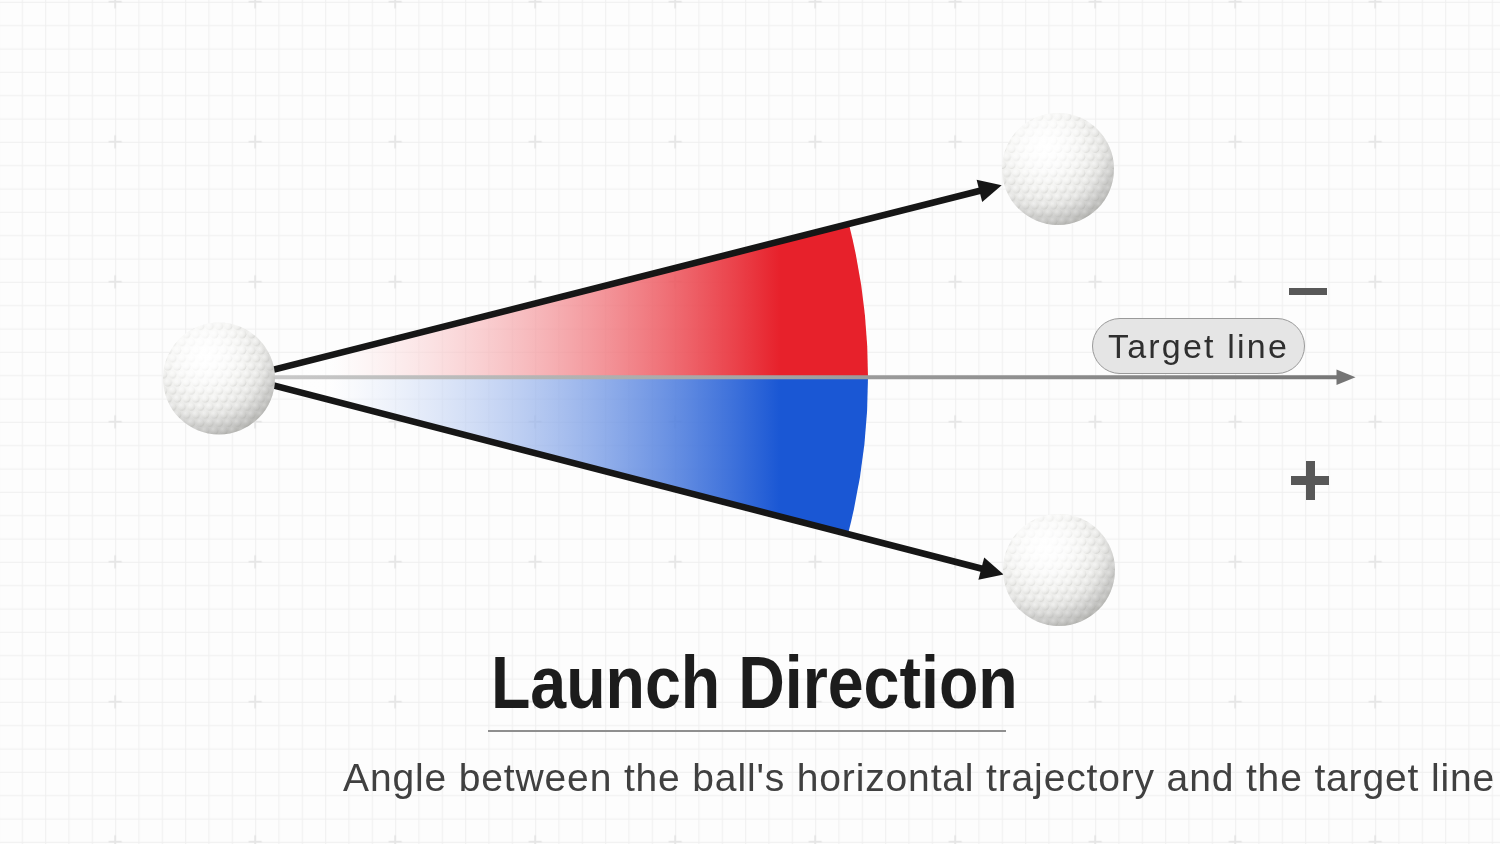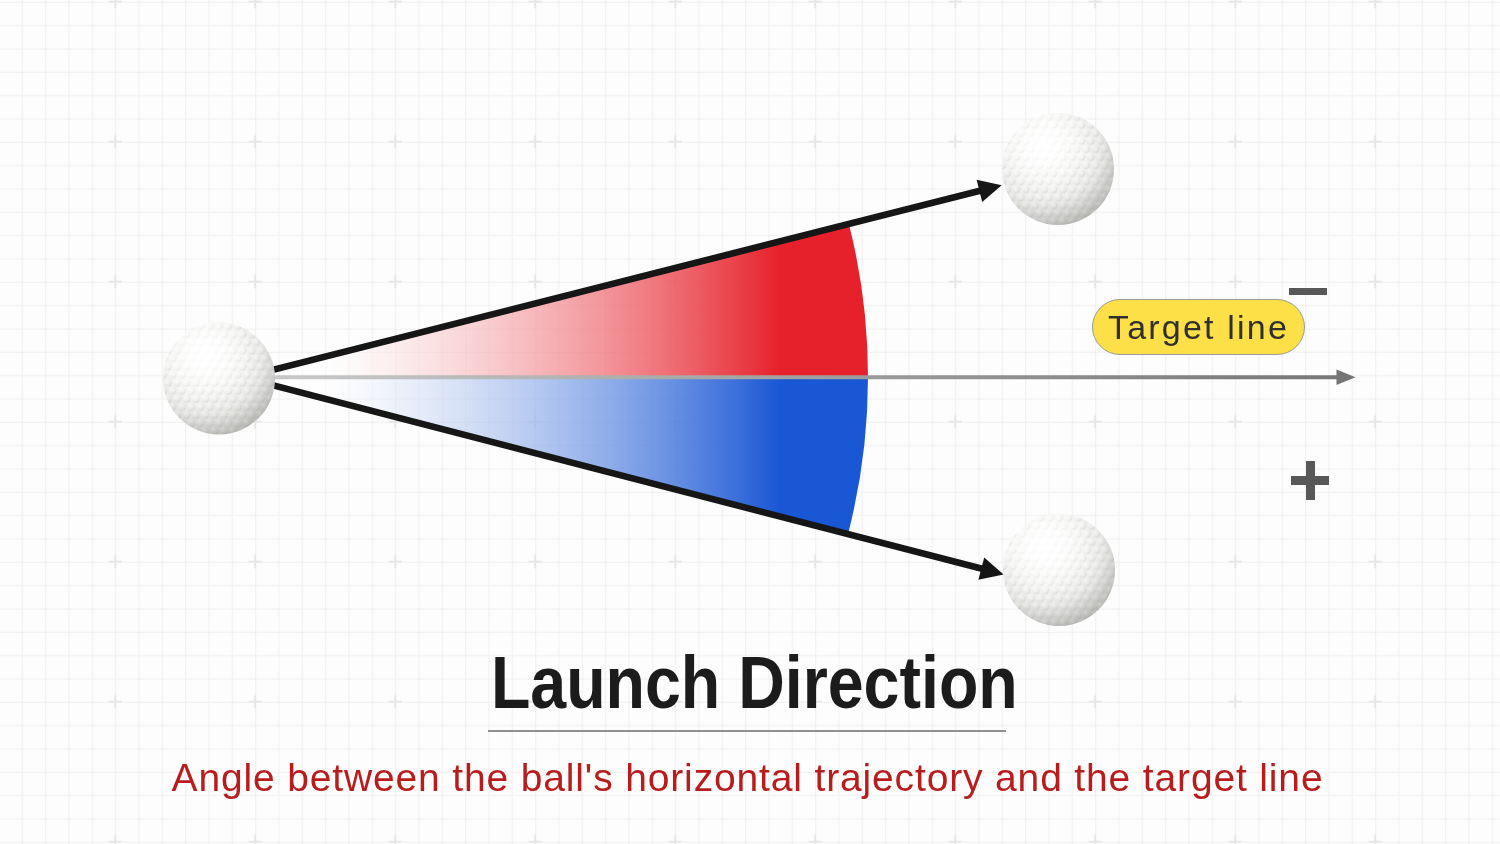--- a/index.html
+++ b/index.html
@@ -1,37 +1,37 @@
 <!DOCTYPE html>
 <html><head>
 <meta charset="utf-8">
 <style>
   html,body{margin:0;padding:0;}
   body{width:1500px;height:844px;overflow:hidden;background:#fdfdfd;
        font-family:"Liberation Sans",sans-serif;}
   .stage{position:relative;width:1500px;height:844px;}
   .stage svg.diagram{position:absolute;left:0;top:0;}
 
-  .pill{position:absolute;left:1092px;top:299px;width:213px;height:56px;
+  .pill{position:absolute;left:1092px;top:318px;width:213px;height:56px;
         box-sizing:border-box;border:1.5px solid #9a9a9a;border-radius:28px;
-        background:#fde047;display:flex;align-items:center;justify-content:center;}
+        background:#e5e5e5;display:flex;align-items:center;justify-content:center;}
   .pill span{font-size:34px;color:#2f2f2f;letter-spacing:2.2px;white-space:nowrap;
         transform:scaleX(1);transform-origin:center;}
 
   .sign{position:absolute;}
   .sign .h{position:absolute;background:#585858;}
   .sign .v{position:absolute;background:#585858;}
 
   .title{position:absolute;left:8px;top:645px;width:1493px;text-align:center;
          font-weight:bold;font-size:75px;color:#1c1c1c;line-height:1;
          letter-spacing:0px;}
   .title span{display:inline-block;transform:scaleX(0.86);transform-origin:center;white-space:nowrap;}
   .title-rule{position:absolute;left:488px;top:730px;width:518px;height:2px;background:#8f8f8f;}
-  .subtitle{position:absolute;left:0;top:758px;width:1495px;text-align:center;
-            font-size:39px;color:#b91c1c;line-height:1;letter-spacing:0.85px;}
+  .subtitle{position:absolute;left:0;top:758px;width:1495px;text-align:right;
+            font-size:39px;color:#404040;line-height:1;letter-spacing:0.85px;}
   .subtitle span{display:inline-block;transform:scaleX(1.0);transform-origin:center;white-space:nowrap;}
 </style>
 </head>
 <body>
 
 <div class="stage">
 
 <svg class="diagram" width="1500" height="844" viewBox="0 0 1500 844">
   <defs>
     <pattern id="gridTile" width="140" height="140" patternUnits="userSpaceOnUse" x="45.2" y="-68.2">

